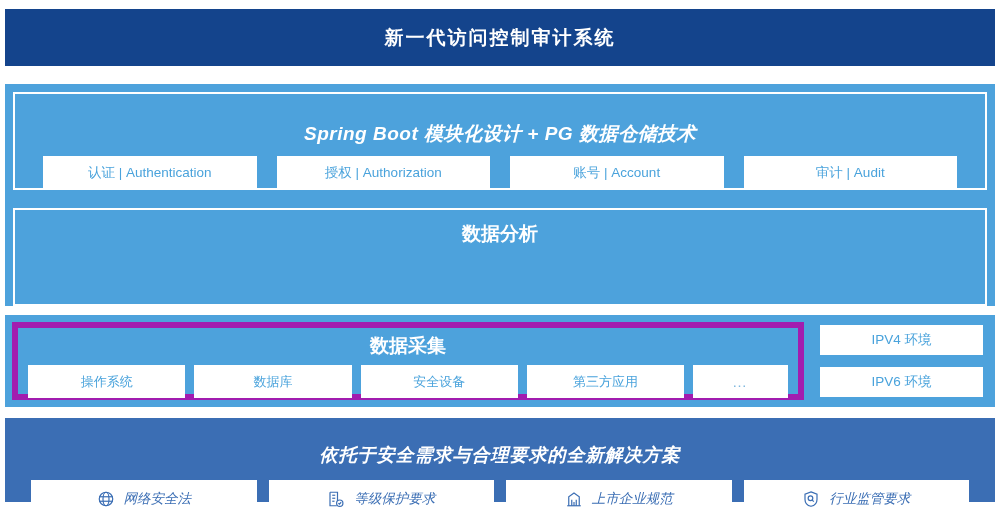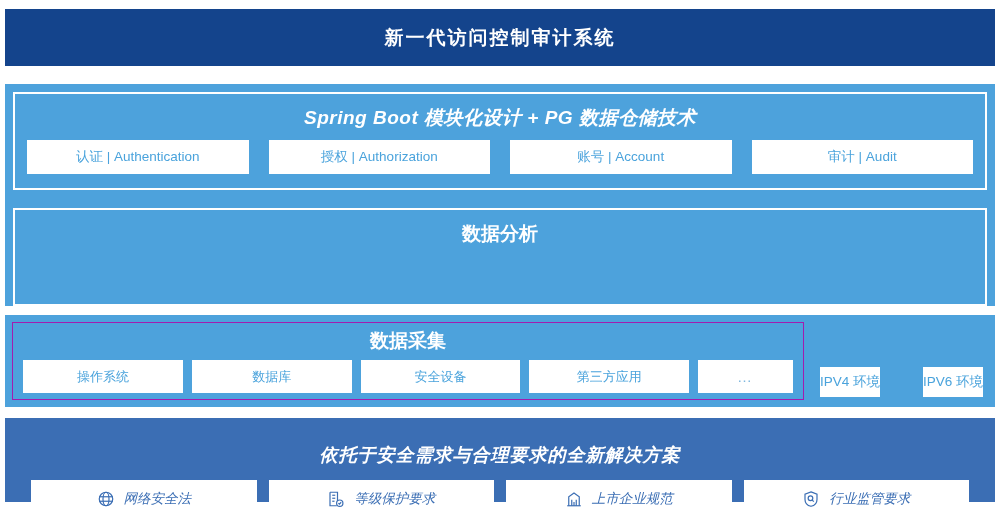--- a/index.html
+++ b/index.html
@@ -51,21 +51,21 @@
     box-sizing: border-box;
     padding: 8px;
   }
   .inner-box {
     border: 2px solid #ffffff;
     box-sizing: border-box;
     position: relative;
   }
   .box-a {
     height: 98px;
-    padding: 0;
+    padding: 16px;
   }
   .box-b {
     height: 98px;
     margin-top: 18px;
   }
   .box-title {
     text-align: center;
     color: #ffffff;
     font-size: 19px;
     font-weight: bold;
@@ -107,21 +107,21 @@
     position: absolute;
     left: 0;
     top: 0;
     width: 806px;
     height: 92px;
     background: #4DA2DC;
     box-sizing: border-box;
     padding: 7px;
   }
   .collect-inner {
-    border: 1px solid #a21caf;
+    border: 6px solid #a21caf;
     height: 100%;
     box-sizing: border-box;
   }
   .collect-title {
     text-align: center;
     color: #ffffff;
     font-size: 19px;
     font-weight: bold;
     padding-top: 8px;
     line-height: 1;
@@ -145,23 +145,22 @@
   .ipv-panel {
     position: absolute;
     right: 0;
     top: 0;
     width: 187px;
     height: 92px;
     background: #4DA2DC;
     box-sizing: border-box;
     padding: 10px 12px;
     display: flex;
-    flex-direction: row;
+    flex-direction: column;
     justify-content: space-between;
-    align-items: flex-end;
   }
   .ipv-chip {
     height: 30px;
     background: #ffffff;
     color: #4AA3DC;
     font-size: 13.5px;
     display: flex;
     align-items: center;
     justify-content: center;
   }

